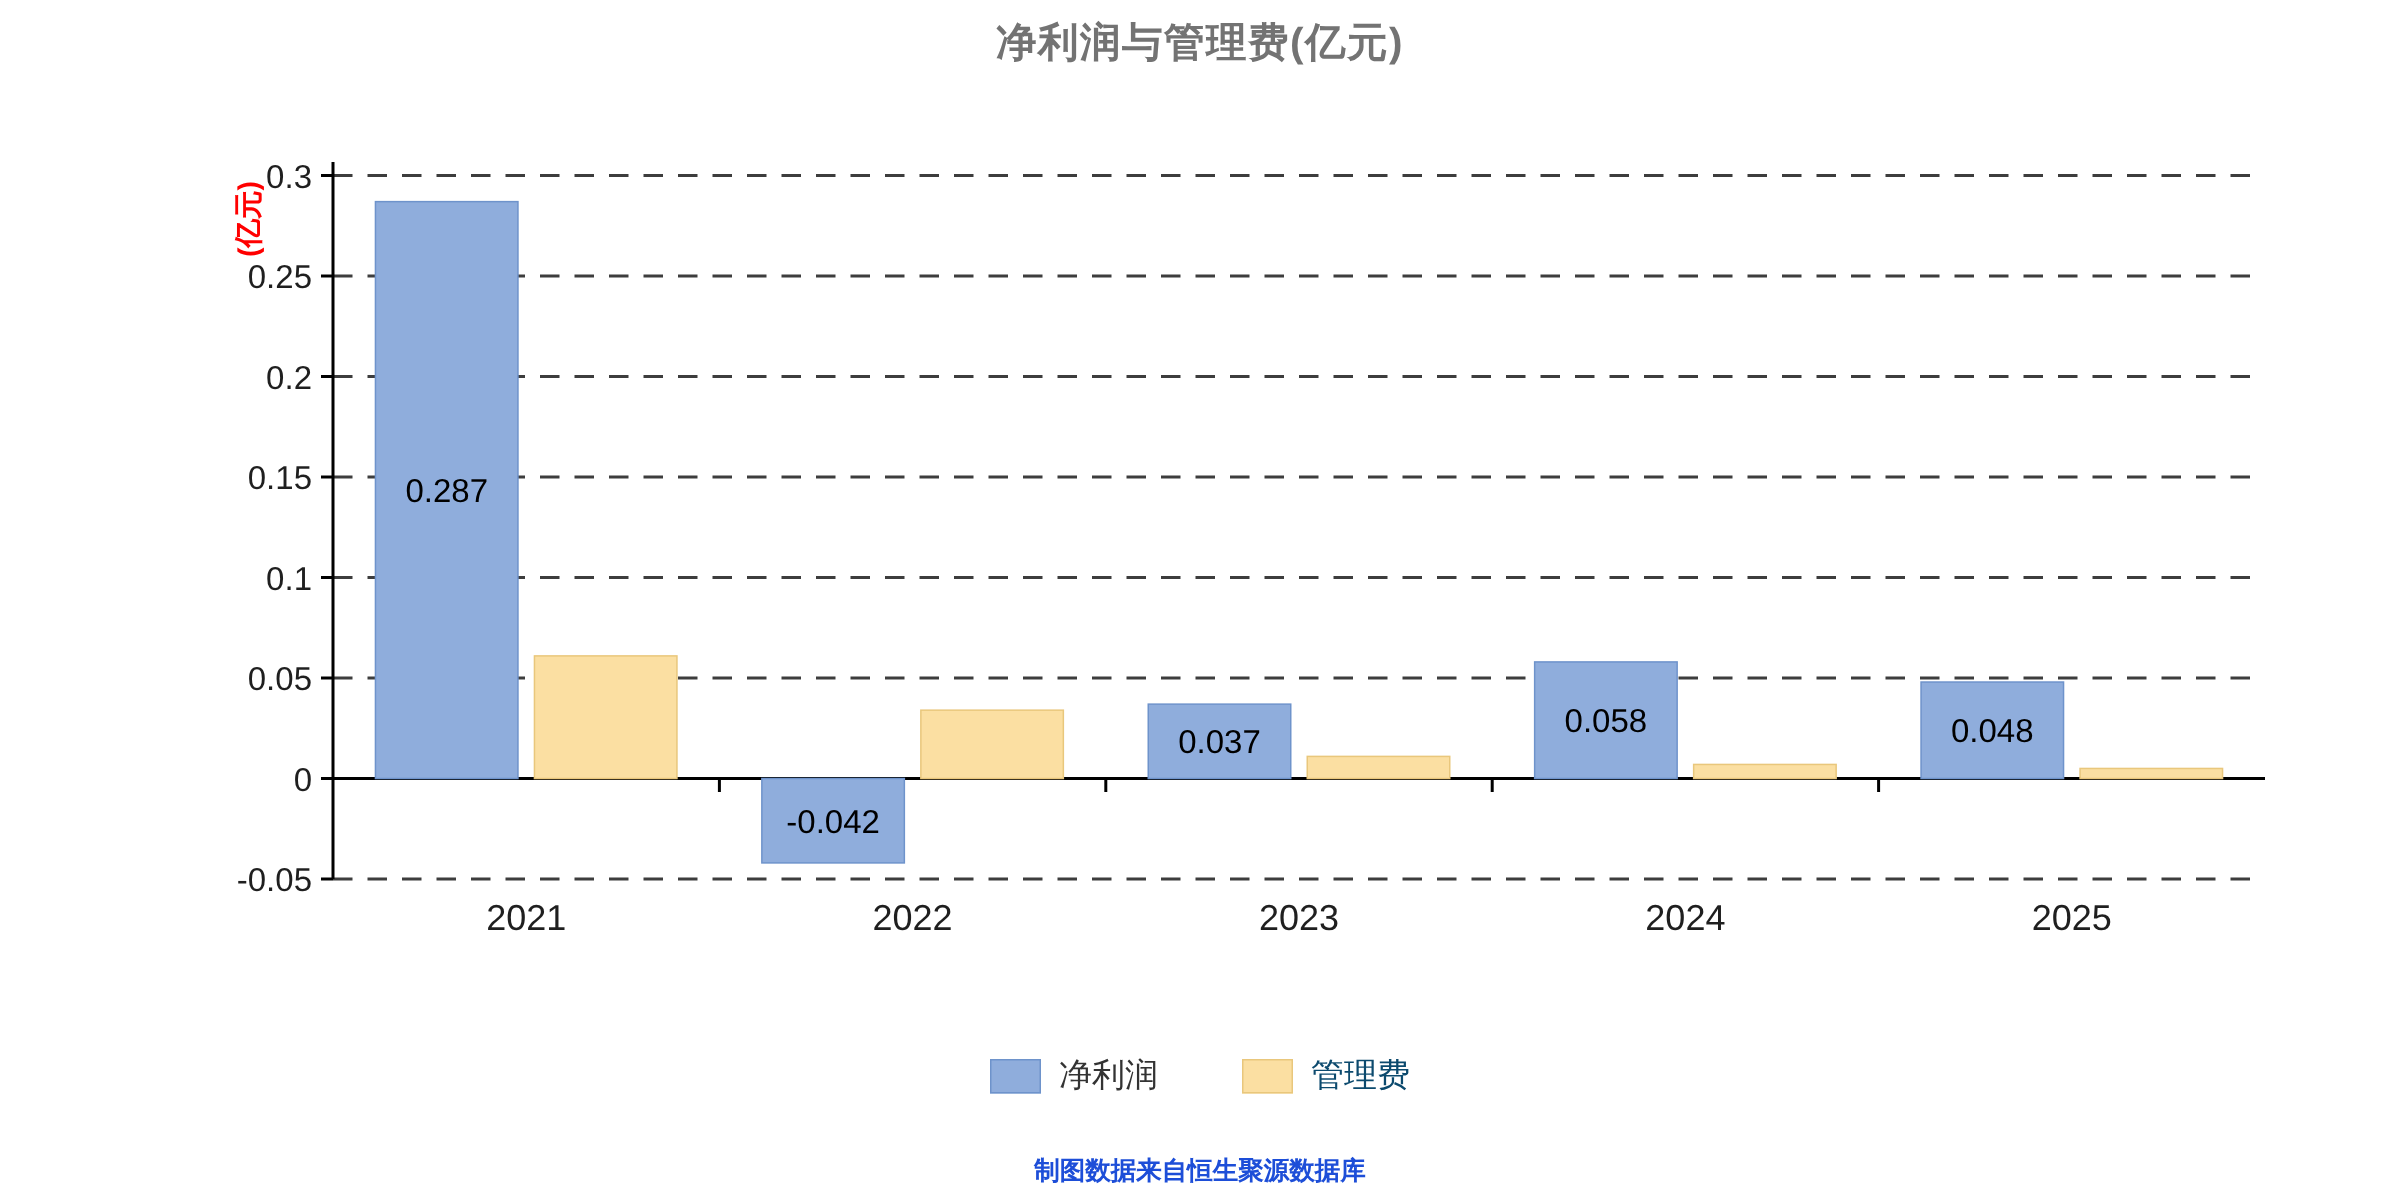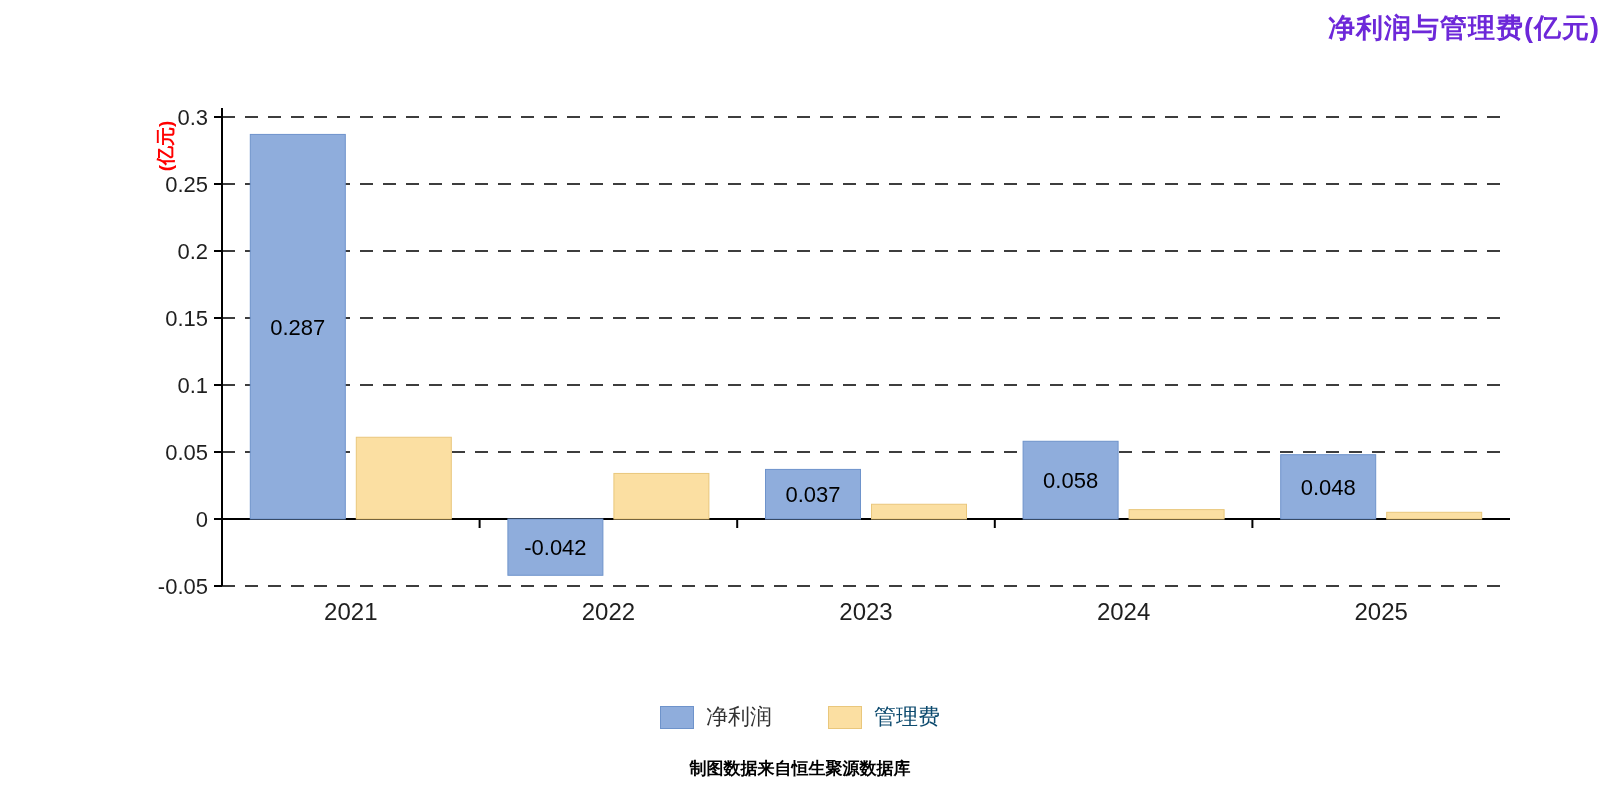--- a/index.html
+++ b/index.html
@@ -32,21 +32,21 @@
     position:absolute;top:757px;left:0;width:100%;
     text-align:center;
     font-size:17px;font-weight:bold;color:#E49B27;
   }
 </style>
 </head>
 <body>
 
 <div class="page">
 
-  <div class="title" style="color: #6d28d9; text-align: right;">净利润与管理费(亿元)</div>
+  <div class="title" style="color: #737373;">净利润与管理费(亿元)</div>
 
   <svg id="plot" width="1600" height="660" viewBox="0 0 1600 660">
       <line x1="222" y1="117" x2="1510" y2="117" stroke="#3D3D3D" stroke-width="2" stroke-dasharray="13 10"></line>
       <line x1="214" y1="117" x2="222" y2="117" stroke="#000000" stroke-width="2"></line>
       <text x="208" y="125" text-anchor="end" font-size="22" fill="#1F1F1F">0.3</text>
       <line x1="222" y1="184" x2="1510" y2="184" stroke="#3D3D3D" stroke-width="2" stroke-dasharray="13 10"></line>
       <line x1="214" y1="184" x2="222" y2="184" stroke="#000000" stroke-width="2"></line>
       <text x="208" y="192" text-anchor="end" font-size="22" fill="#1F1F1F">0.25</text>
       <line x1="222" y1="251" x2="1510" y2="251" stroke="#3D3D3D" stroke-width="2" stroke-dasharray="13 10"></line>
       <line x1="214" y1="251" x2="222" y2="251" stroke="#000000" stroke-width="2"></line>
@@ -99,15 +99,15 @@
     <div class="legend-item">
       <span class="legend-swatch" style="background: rgb(143, 173, 220); border-color: rgb(110, 147, 203);"></span>
       <span class="legend-label" style="color: rgb(51, 51, 51);">净利润</span>
     </div>
     <div class="legend-item">
       <span class="legend-swatch" style="background: rgb(251, 223, 162); border-color: rgb(233, 199, 124);"></span>
       <span class="legend-label" style="color: #0c4a6e;">管理费</span>
     </div>
   </div>
 
-  <div class="source" style="color: #000000;">制图数据来自恒生聚源数据库</div>
+  <div class="source" style="color: #1d4ed8; margin-top: 12px;">制图数据来自恒生聚源数据库</div>
 
 </div>
 
 </body></html>

